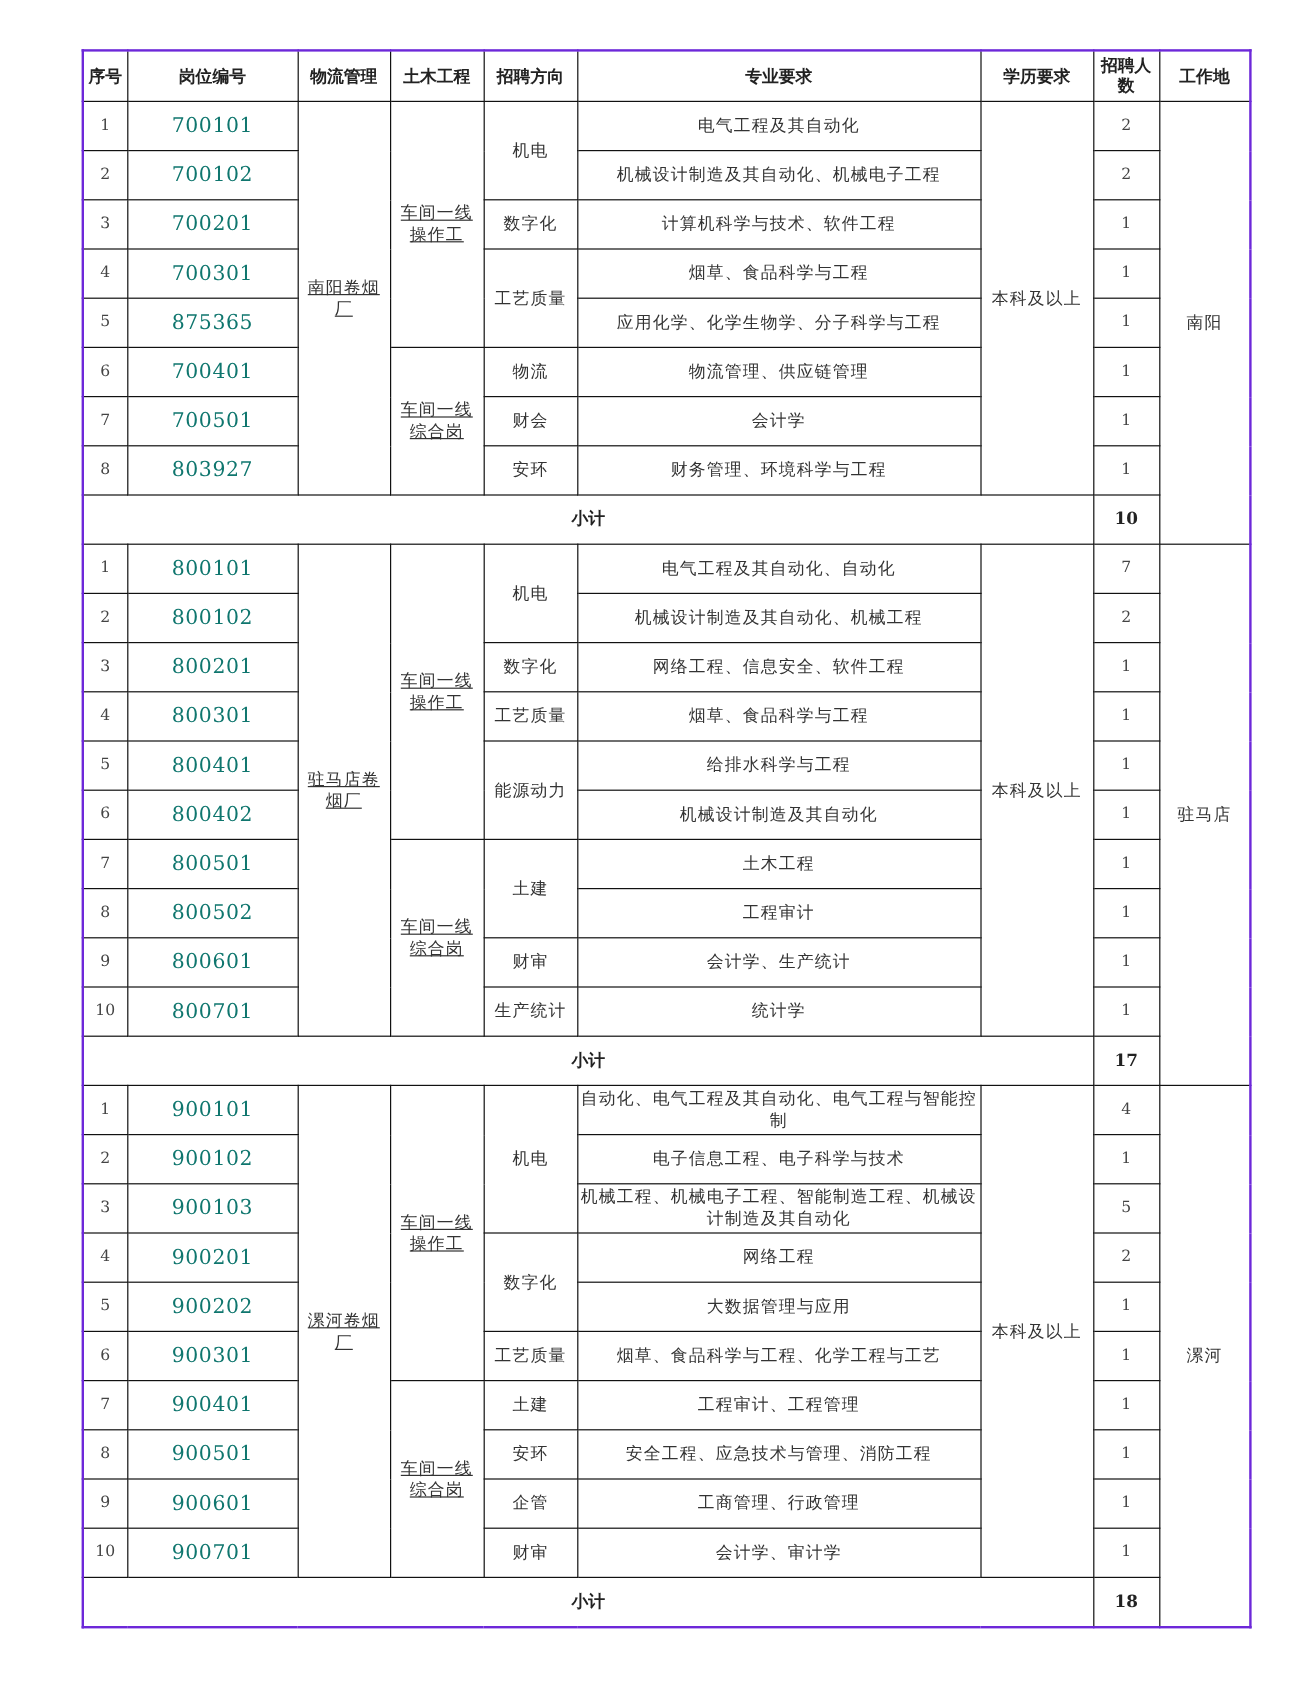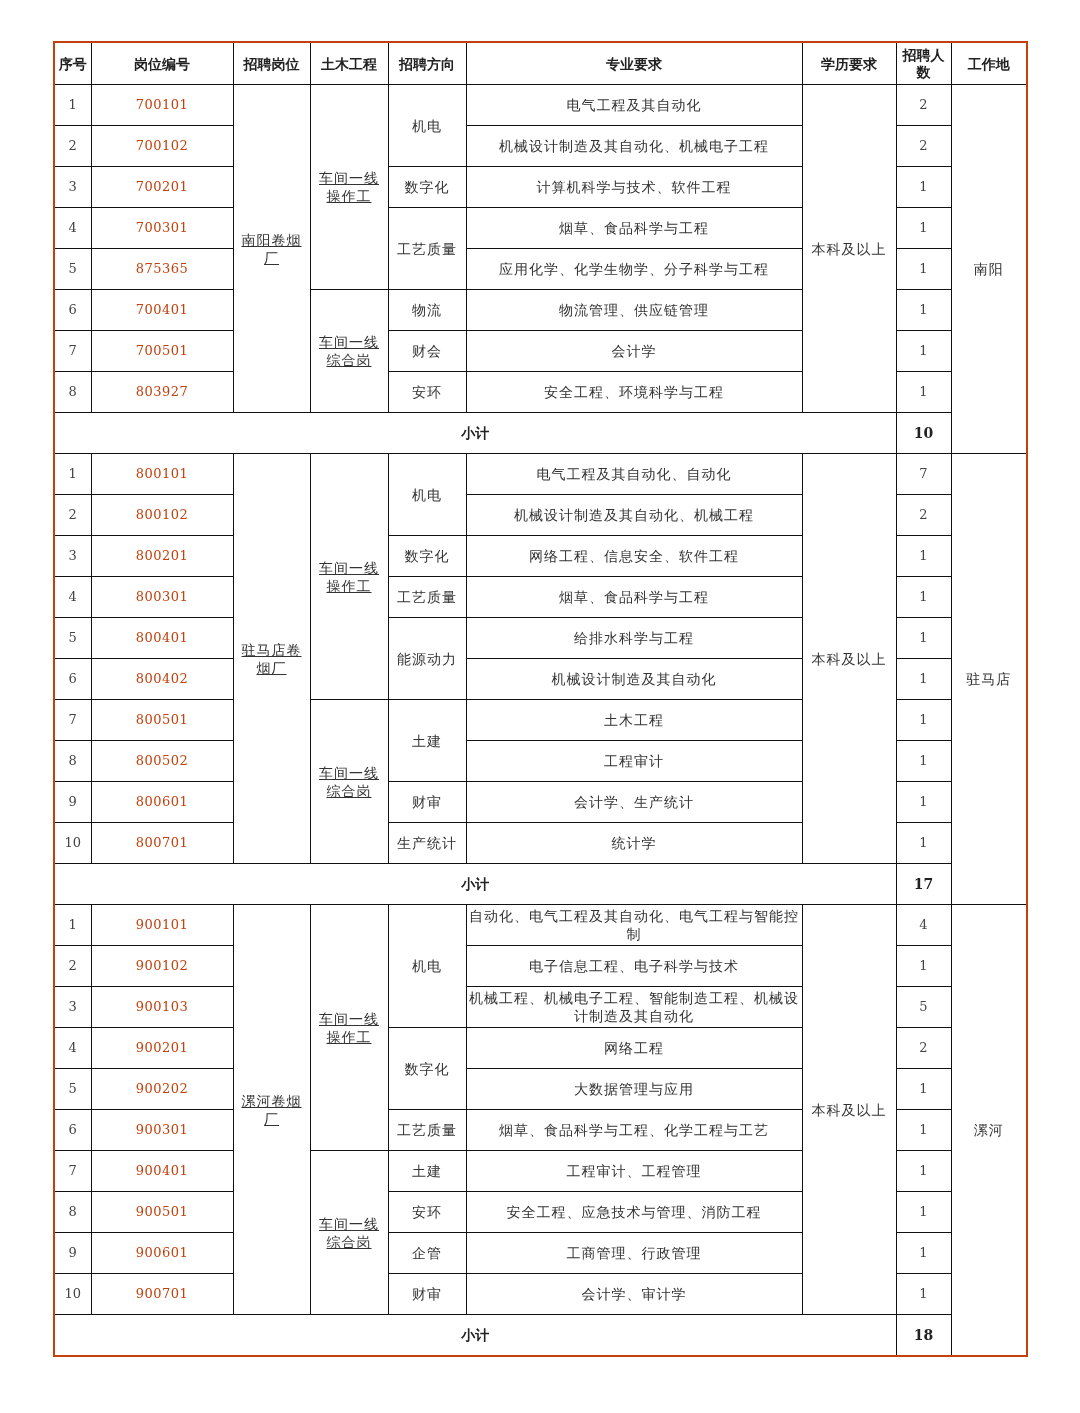--- a/index.html
+++ b/index.html
@@ -1,26 +1,26 @@
 <!DOCTYPE html>
 <html><head>
 <meta charset="utf-8">
 <style>
   html, body { margin: 0; padding: 0; background: #ffffff; }
   body { width: 1080px; height: 1413px; position: relative; overflow: hidden;
          font-family: "DejaVu Serif", "Liberation Serif", serif; color: #333; }
-  #tbl { position: absolute; left: 53px; top: 41px; border-collapse: collapse;
-         table-layout: fixed; border: 2px solid #c2410c; }
+  #tbl { position: absolute; left: 68px; top: 41px; border-collapse: collapse;
+         table-layout: fixed; border: 2px solid #6d28d9; }
   #tbl td, #tbl th { border: 1.6px solid #111; text-align: center; vertical-align: middle;
          padding: 0 2px; font-size: 14px; letter-spacing: 1px; line-height: 18px; font-weight: normal; }
   #tbl th { font-family: "DejaVu Sans", "Liberation Sans", sans-serif; font-weight: bold; color: #222;
             font-size: 14px; letter-spacing: 0; height: 41px; }
   #tbl tr.row td { height: 40px; }
   #tbl td.num { font-size: 13px; color: #444; letter-spacing: 0; }
-  #tbl td.code { font-size: 13px; color: #c2410c; letter-spacing: 0.5px; text-align: center; }
+  #tbl td.code { font-size: 17px; color: #0f766e; letter-spacing: 0.5px; text-align: center; }
   #tbl td.sub-label { font-family: "DejaVu Sans", "Liberation Sans", sans-serif; font-weight: bold; color: #222; letter-spacing: 0; }
   #tbl td.sub-count { font-weight: bold; color: #222; letter-spacing: 0; }
   #tbl tr.sub td { height: 40px; text-align: center; }
   .vtext { display: inline-block; width: 60px; word-break: break-all; text-decoration: underline; }
   .small { font-size: 13.5px; }
 </style>
 </head>
 <body>
 
 <table id="tbl">
@@ -32,21 +32,21 @@
     <col style="width:78px">
       <col style="width:336px">
       <col style="width:94px">
       <col style="width:55px">
       <col style="width:76px">
   </colgroup>
   <thead>
     <tr>
       <th>序号</th>
       <th>岗位编号</th>
-      <th>招聘岗位</th>
+      <th>物流管理</th>
       <th>土木工程</th>
       <th>招聘方向</th>
       <th>专业要求</th>
       <th>学历要求</th>
       <th><span style="display:inline-block;width:44px;line-height:17px;word-break:break-all;">招聘人数</span></th>
       <th>工作地</th>
     </tr>
   </thead>
   <tbody id="tbody">
       <tr class="row">
@@ -98,21 +98,21 @@
         <td class="num">7</td>
         <td class="code">700501</td>
         <td rowspan="1">财会</td>
         <td>会计学</td>
         <td class="num">1</td>
       </tr>
       <tr class="row">
         <td class="num">8</td>
         <td class="code">803927</td>
         <td rowspan="1">安环</td>
-        <td>安全工程、环境科学与工程</td>
+        <td>财务管理、环境科学与工程</td>
         <td class="num">1</td>
       </tr>
       <tr class="sub">
         <td class="sub-label" colspan="7">小计</td>
         <td class="sub-count">10</td>
       </tr>
       <tr class="row">
         <td class="num">1</td>
         <td class="code">800101</td>
         <td rowspan="10"><span class="vtext">驻马店卷烟厂</span></td>

